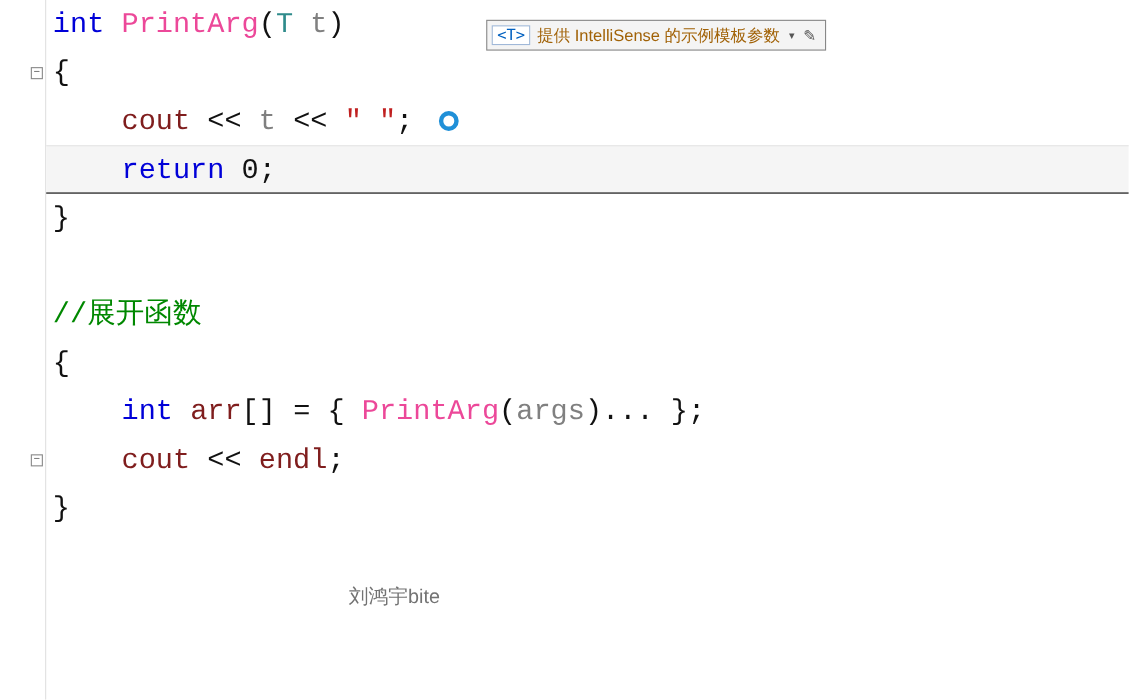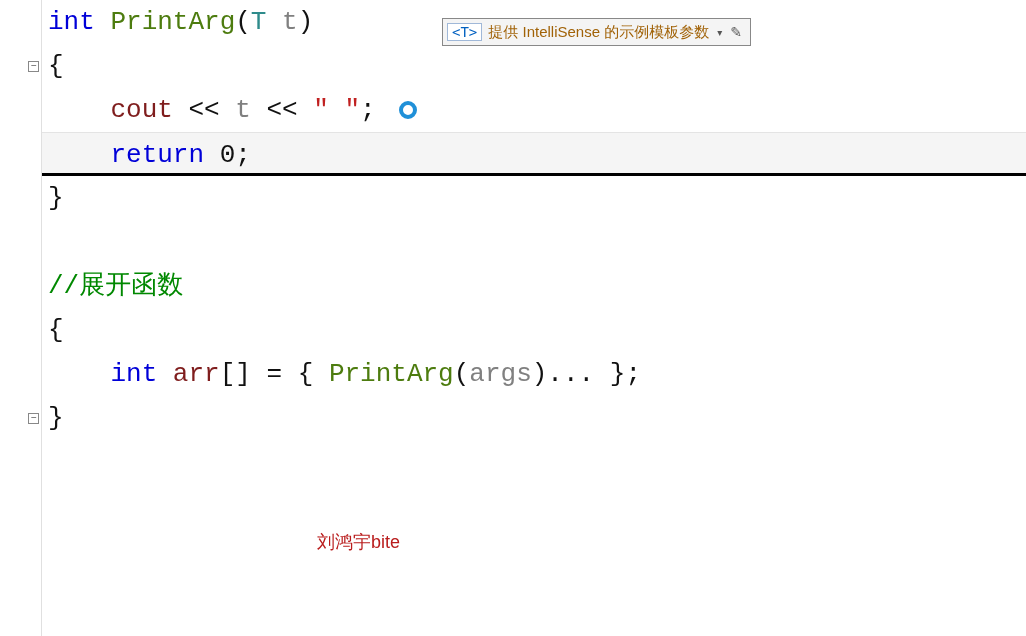--- a/index.html
+++ b/index.html
@@ -44,24 +44,24 @@
     .line {
       height: 44px;
       line-height: 44px;
       white-space: pre;
     }
     .line-highlight {
       background: #f5f5f5;
       margin-left: -6px;
       padding-left: 6px;
       border-top: 1px solid #e4e4e4;
-      border-bottom: 3px solid #000000;
+      border-bottom: 1px solid #000000;
     }
     .kw { color: #0000d8; }
-    .func { color: #4d7c0f; }
+    .func { color: #ec4899; }
     .param { color: #808080; }
     .tparam { color: #2e8b8b; }
     .str { color: #c02020; }
     .num { color: #111; }
     .comment { color: #008800; }
     .punct { color: #111; }
     .plain { color: #7f1d1d; }
     
     .tooltip {
       position: absolute;
@@ -105,21 +105,21 @@
       height: 18px;
       border: 4px solid #2090d8;
       border-radius: 50%;
       vertical-align: middle;
       margin-left: 8px;
     }
     .watermark {
       position: absolute;
       top: 530px;
       left: 275px;
-      color: #b91c1c;
+      color: #737373;
       font-family: "Microsoft YaHei", sans-serif;
       font-size: 18px;
       pointer-events: none;
     }
   </style>
 </head>
 <body>
 
 <div class="editor">
   <div class="gutter">
@@ -142,20 +142,21 @@
     <div class="line"><span></span></div>
 
     <div class="line"><span class="comment">//展开函数</span></div>
 
 
 
     <div class="line"><span class="punct">{</span></div>
 
     <div class="line"><span>    </span><span class="kw">int</span><span> </span><span class="plain">arr</span><span class="punct">[]</span><span class="punct"> = { </span><span class="func">PrintArg</span><span class="punct">(</span><span class="param">args</span><span class="punct">)</span><span class="punct">... </span><span class="punct">};</span></div>
 
+    <div class="line"><span>    </span><span class="plain">cout</span><span class="punct"> &lt;&lt; </span><span class="plain">endl</span><span class="punct">;</span></div>
 
     <div class="line"><span class="punct">}</span></div>
 
     <div class="tooltip">
       <span class="tooltip-t">&lt;T&gt;</span>
       <span class="tooltip-text">提供 IntelliSense 的示例模板参数</span>
       <span class="tooltip-dropdown">▾</span>
       <span class="tooltip-edit">✎</span>
     </div>
 

